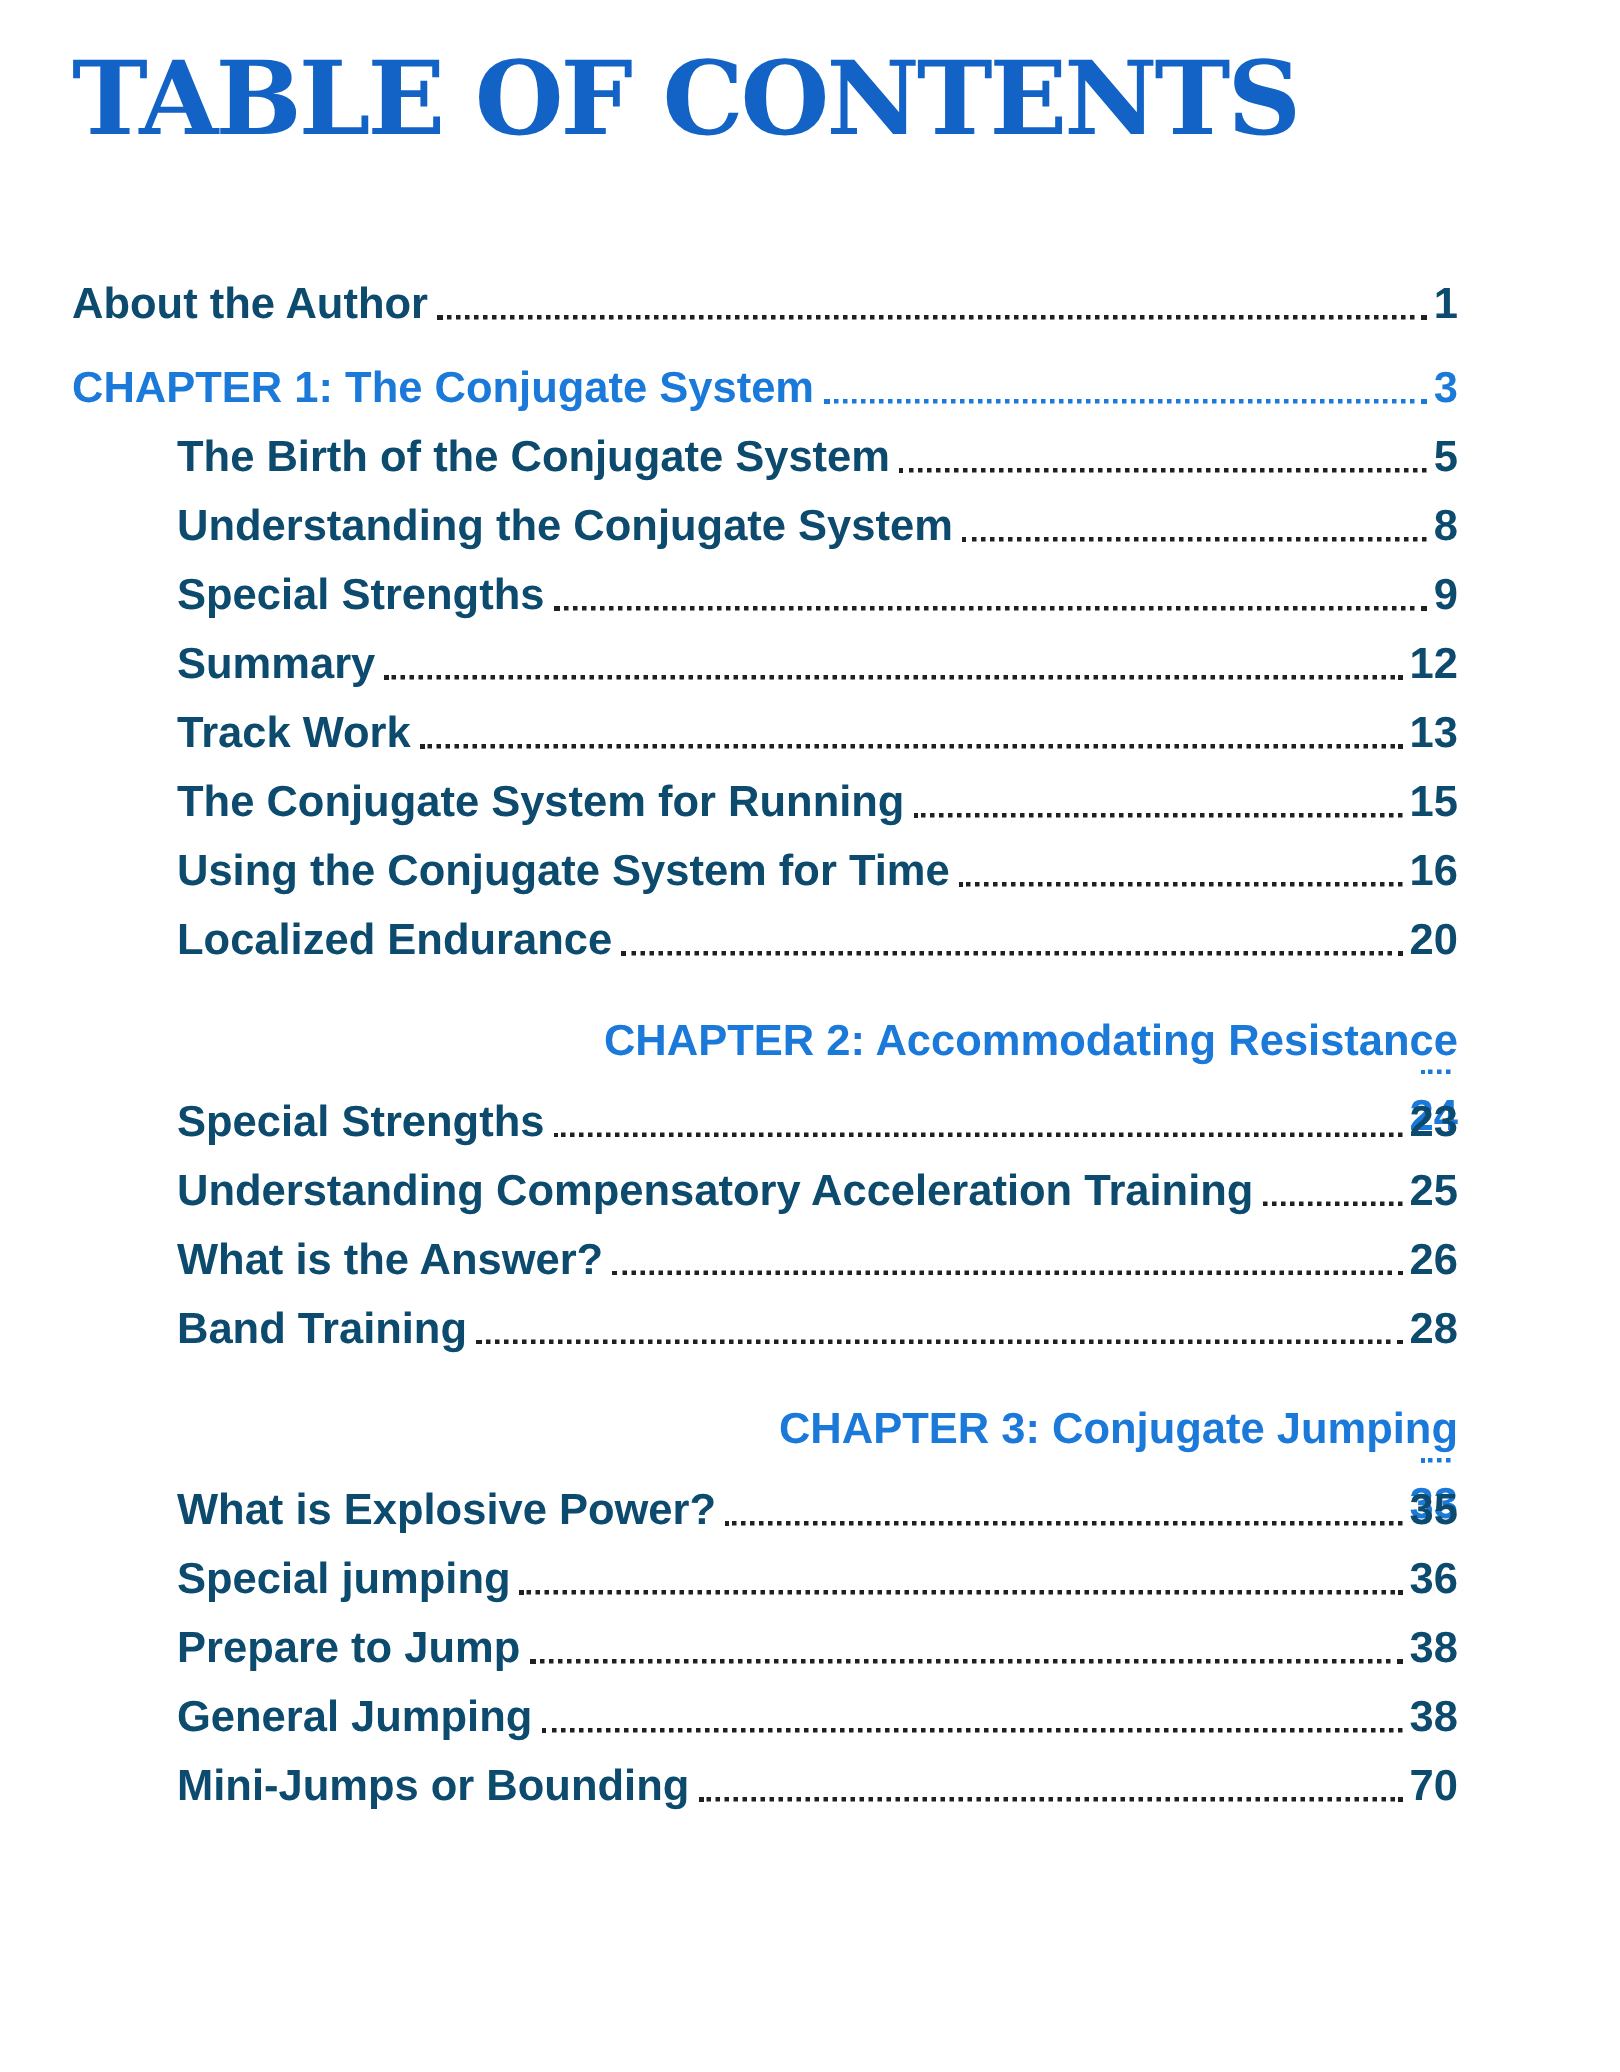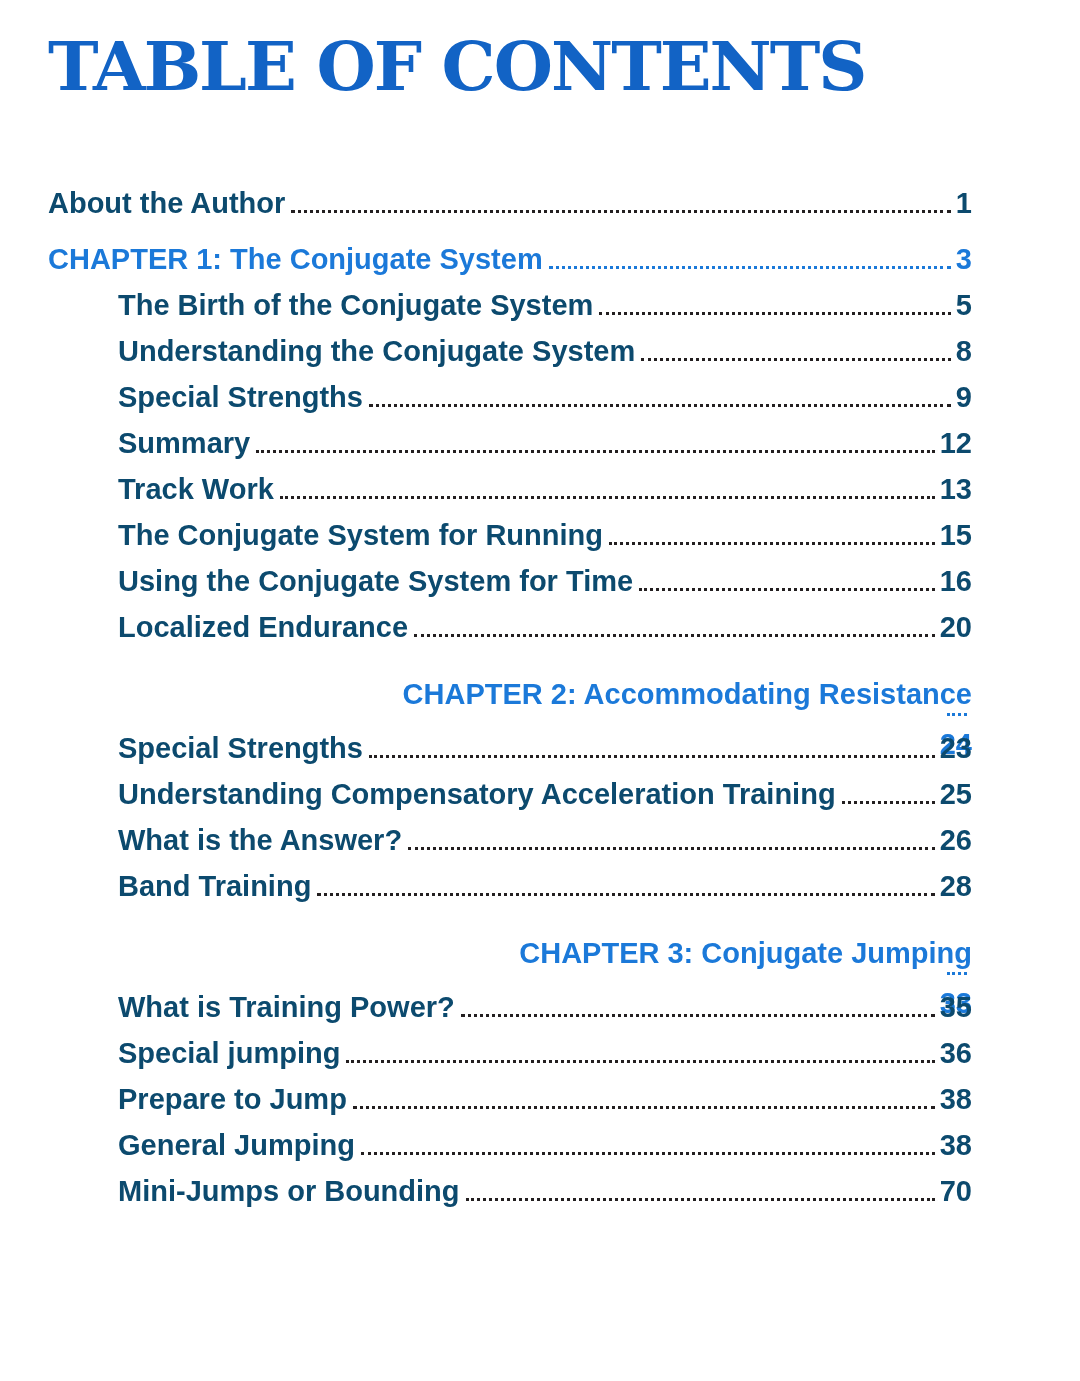--- a/index.html
+++ b/index.html
@@ -164,21 +164,21 @@
       <span class="pagenum">28</span>
     </div>
 
     <div class="row chapter gap-lg">
       <span class="label">CHAPTER 3: Conjugate Jumping</span>
       <span class="leader"></span>
       <span class="pagenum">33</span>
     </div>
 
     <div class="row section">
-      <span class="label">What is Training Power?</span>
+      <span class="label">What is Explosive Power?</span>
       <span class="leader"></span>
       <span class="pagenum">35</span>
     </div>
 
     <div class="row section">
       <span class="label">Special jumping</span>
       <span class="leader"></span>
       <span class="pagenum">36</span>
     </div>
 

